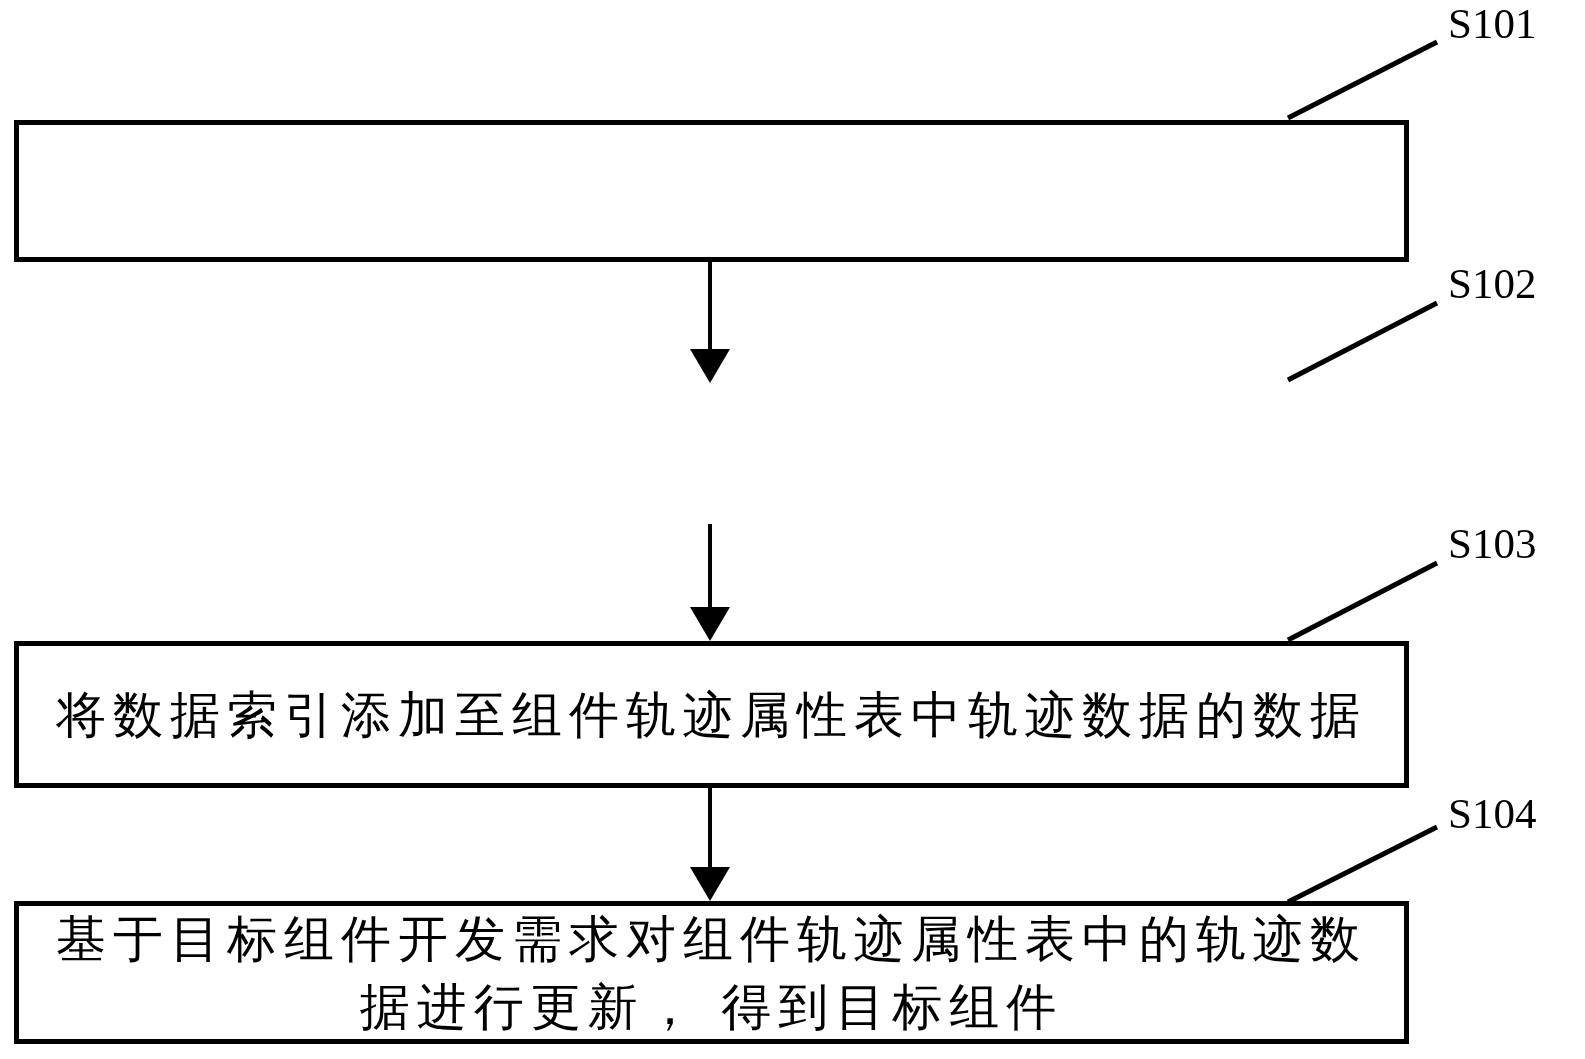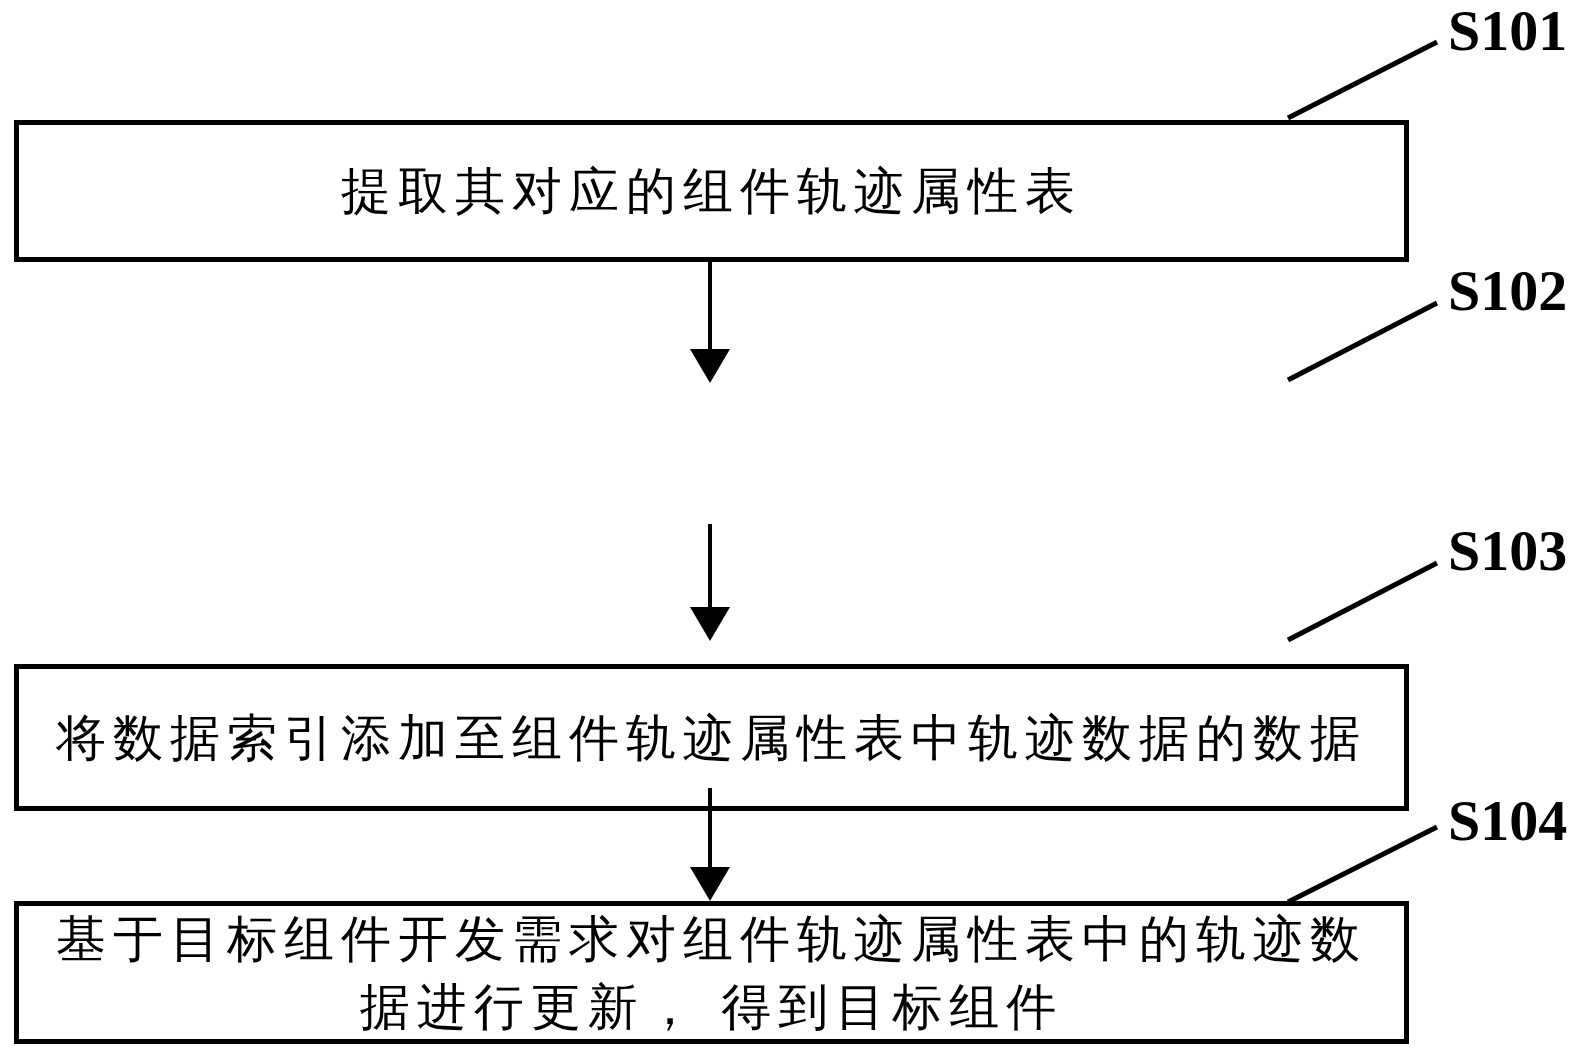--- a/index.html
+++ b/index.html
@@ -32,21 +32,21 @@
     font-size: 50px;
     letter-spacing: 7px;
     line-height: 68px;
     white-space: nowrap;
     text-align: center;
   }
   .step-line:empty { display: none; }
 
   #box-1 { top: 120px;  height: 132px; }
   #box-2 { top: 383px;  height: 131px; }
-  #box-3 { top: 664px;  height: 137px; }
+  #box-3 { top: 641px;  height: 137px; }
   #box-4 { top: 901px;  height: 133px; justify-content: center; }
 
   .flow-arrow { position: absolute; }
   .arrow-line {
     position: absolute;
     left: 708px;
     width: 4px;
     background: #000000;
   }
   .arrow-head {
@@ -61,24 +61,23 @@
   #arrow-line-1 { top: 262px; height: 87px; }
   #arrow-head-1 { top: 349px; }
   #arrow-line-2 { top: 524px; height: 83px; }
   #arrow-head-2 { top: 607px; }
   #arrow-line-3 { top: 788px; height: 79px; }
   #arrow-head-3 { top: 867px; }
 
   .step-label {
     position: absolute;
     left: 1448px;
-    font-size: 58px;
+    font-size: 43px;
     line-height: 1.0;
     white-space: nowrap;
-    font-weight: bold;
   }
   #label-1 { top: 2px;   }
   #label-2 { top: 262px; }
   #label-3 { top: 522px; }
   #label-4 { top: 792px; }
 
   #leader-overlay {
     position: absolute;
     left: 0;
     top: 0;
@@ -86,21 +85,20 @@
     height: 1059px;
     pointer-events: none;
   }
 </style>
 </head>
 <body>
 
 <div id="canvas">
 
   <div class="step-box" id="box-1">
-    <div class="step-line">提取其对应的组件轨迹属性表</div>
   </div>
 
 
   <div class="step-box" id="box-3">
     <div class="step-line">将数据索引添加至组件轨迹属性表中轨迹数据的数据</div>
   </div>
 
   <div class="step-box" id="box-4">
     <div class="step-line">基于目标组件开发需求对组件轨迹属性表中的轨迹数</div>
     <div class="step-line">据进行更新， 得到目标组件</div>

